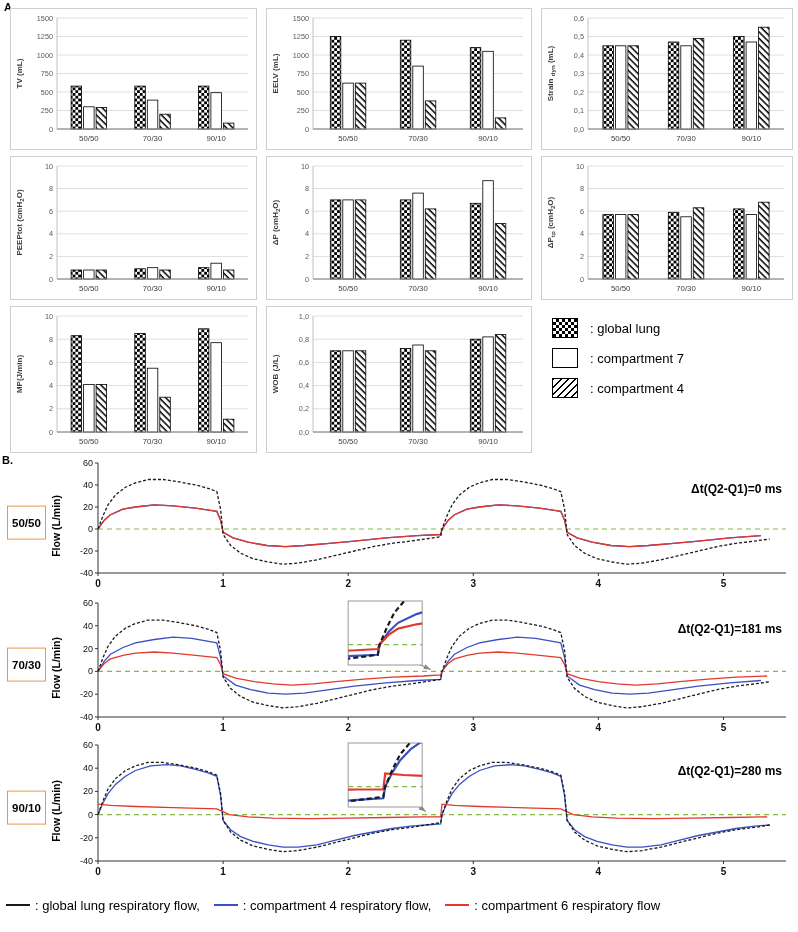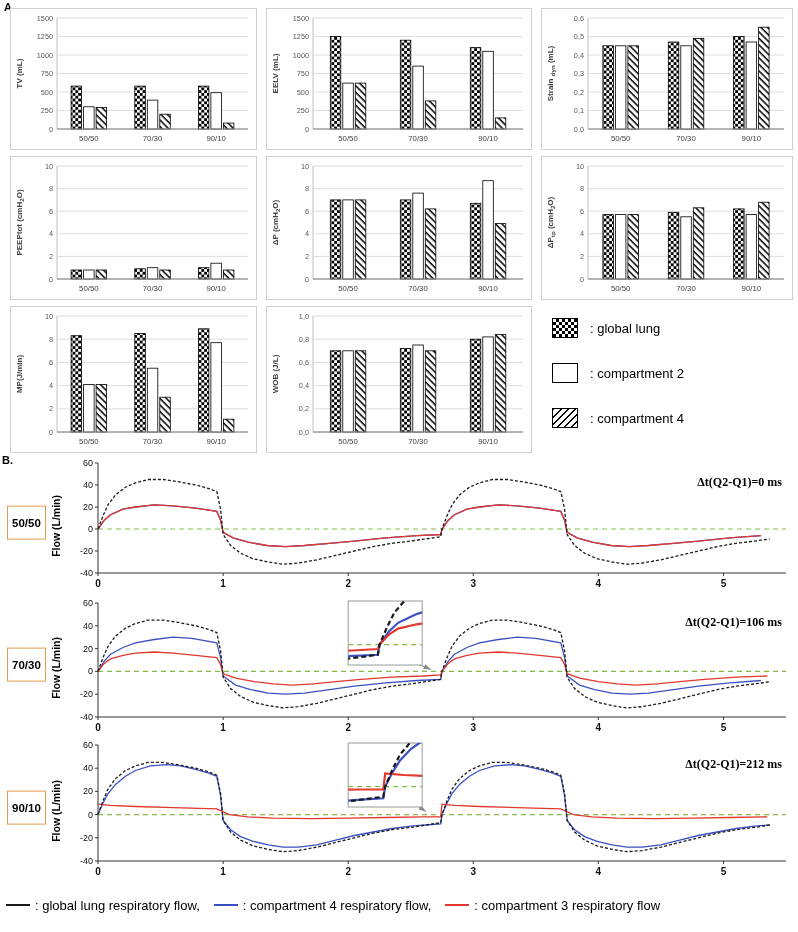--- a/index.html
+++ b/index.html
@@ -2,36 +2,36 @@
 <html><head>
 <meta charset="utf-8">
 <style>
   html,body{margin:0;padding:0;}
   body{width:798px;height:932px;position:relative;background:#fff;
        font-family:"Liberation Sans",sans-serif;color:#000;overflow:hidden;}
   .panel-label{position:absolute;font-weight:700;font-size:11px;}
   #labelA{left:4px;top:1px;}
   #labelB{left:2px;top:454px;}
   .a-cell{position:absolute;border:1px solid #cfcfcf;background:#fff;box-sizing:border-box;}
-  .a-legend{position:absolute;left:552px;top:318px;display:flex;flex-direction:column;gap:25px;text-align:center;}
+  .a-legend{position:absolute;left:552px;top:318px;display:flex;flex-direction:column;gap:10px;text-align:center;}
   .leg-item{display:flex;align-items:center;gap:12px;font-size:13px;}
   .swatch{width:26px;height:20px;border:1px solid #000;box-sizing:border-box;flex:0 0 auto;}
   .swatch.checker{background-image:conic-gradient(#000 0 25%,#fff 0 50%,#000 0 75%,#fff 0);background-size:6px 6px;}
   .swatch.plain{background:#fff;}
   .swatch.hatch{background:repeating-linear-gradient(135deg,#000 0 1.4px,#fff 1.4px 5px);}
   .b-row{position:absolute;left:0;width:798px;}
   .cond-box{position:absolute;left:7px;top:50%;transform:translateY(-60%);
             border:1.6px solid #e59a49;background:#fff;padding:10px 4px;
             font-weight:700;font-size:11.5px;}
   .flow-label{position:absolute;left:44px;top:0;bottom:0;width:24px;
               display:flex;align-items:center;justify-content:center;}
   .flow-label span{writing-mode:vertical-rl;transform:rotate(180deg);
                    font-weight:600;font-size:10.5px;white-space:nowrap;}
   .b-plot{position:absolute;left:70px;top:0;bottom:16px;width:726px;}
-  .b-annot{position:absolute;right:16px;top:17px;font-weight:700;font-size:12px;font-family:Liberation Serif, serif;}
+  .b-annot{position:absolute;right:16px;top:24px;font-weight:700;font-size:12px;}
   .b-legend{position:absolute;left:4px;top:898px;display:flex;align-items:center;font-size:13px;}
   .b-dash{display:inline-block;width:24px;border-top:2px solid #000;margin:0 5px 0 2px;transform:translateY(-1px);}
   .b-leg-label{margin-right:12px;}
   svg text{font-family:"Liberation Sans",sans-serif;}
 </style>
 </head>
 <body>
 
 <svg width="0" height="0" style="position:absolute">
   <defs>
@@ -288,21 +288,21 @@
       <text transform="translate(11 67) rotate(-90)" text-anchor="middle" font-size="8" font-weight="600" fill="#3f3f3f"><tspan font-size="8" dy="0">WOB (J/L)</tspan></text>
     </svg></div>
 
 <div class="a-legend">
   <div class="leg-item">
     <span class="swatch checker"></span>
     <span>: global lung</span>
   </div>
   <div class="leg-item">
     <span class="swatch plain"></span>
-    <span>: compartment 2</span>
+    <span>: compartment 7</span>
   </div>
   <div class="leg-item">
     <span class="swatch hatch"></span>
     <span>: compartment 4</span>
   </div>
 </div>
 
 <div class="panel-label" id="labelB">B.</div>
 
 <div class="b-row" style="top:458px;height:136px">
@@ -387,21 +387,21 @@
           <rect x="278.1818181818182" y="3" width="74" height="64"></rect>
         </clipPath>
         <rect x="278.1818181818182" y="3" width="74" height="64" fill="#fff" stroke="#9a9a9a" stroke-width="1"></rect>
         <g clip-path="url(#insclip9)">
           <line x1="278.1818181818182" x2="352.1818181818182" y1="46.63636363636364" y2="46.63636363636364" stroke="#85b946" stroke-width="1.4" stroke-dasharray="5 4"></line>
           <path d="M272.6,58.3L307.8,56.8L309.6,46.6L318.9,33.5L328.1,24.8L346.6,16.1L365.1,10.3" fill="none" stroke="#3a50c2" stroke-width="2.2"></path>
           <path d="M235.6,53.9L281.9,52.5L307.8,51.0L309.6,46.6L318.9,36.5L328.1,30.6L346.6,26.3L365.1,23.4" fill="none" stroke="#e2382e" stroke-width="2.2"></path>
           <path d="M235.6,65.5L263.4,62.6L285.6,59.7L307.8,56.8L309.6,46.6L317.0,29.2L324.4,14.6L335.5,1.5L350.3,-8.6L365.1,-14.5" fill="none" stroke="#1a1a1a" stroke-width="2.2" stroke-dasharray="5 3"></path>
         </g>
       </svg></div>
-  <div class="b-annot">Δt(Q2-Q1)=106 ms</div>
+  <div class="b-annot">Δt(Q2-Q1)=181 ms</div>
 </div>
 
 <div class="b-row" style="top:740px;height:142px">
   <div class="cond-box">90/10</div>
   <div class="flow-label">
     <span>Flow (L/min)</span>
   </div>
   <div class="b-plot"><svg width="726" height="142">
         <line x1="28" x2="28" y1="5" y2="121" stroke="#333" stroke-width="1"></line>
         <line x1="28" x2="716" y1="121" y2="121" stroke="#333" stroke-width="1"></line>
@@ -439,23 +439,23 @@
           <rect x="278.1818181818182" y="3" width="74" height="64"></rect>
         </clipPath>
         <rect x="278.1818181818182" y="3" width="74" height="64" fill="#fff" stroke="#9a9a9a" stroke-width="1"></rect>
         <g clip-path="url(#insclip10)">
           <line x1="278.1818181818182" x2="352.1818181818182" y1="46.63636363636364" y2="46.63636363636364" stroke="#85b946" stroke-width="1.4" stroke-dasharray="5 4"></line>
           <path d="M241.2,64.1L268.9,61.2L291.1,59.7L313.3,58.3L315.2,46.6L322.6,32.1L330.0,20.5L341.1,8.8L355.9,-1.4L370.7,-8.6" fill="none" stroke="#3a50c2" stroke-width="2.2"></path>
           <path d="M231.9,50.3L287.4,49.5L313.3,49.5L315.2,33.5L333.7,35.0L370.7,36.5" fill="none" stroke="#e2382e" stroke-width="2.2"></path>
           <path d="M241.2,65.5L268.9,62.6L291.1,59.7L313.3,56.8L315.2,46.6L322.6,29.2L330.0,14.6L341.1,1.5L355.9,-8.6L370.7,-14.5" fill="none" stroke="#1a1a1a" stroke-width="2.2" stroke-dasharray="5 3"></path>
         </g>
       </svg></div>
-  <div class="b-annot">Δt(Q2-Q1)=212 ms</div>
+  <div class="b-annot">Δt(Q2-Q1)=280 ms</div>
 </div>
 
 <div class="b-legend">
   <span class="b-dash" style="border-top-color: rgb(26, 26, 26);"></span>
   <span class="b-leg-label">: global lung respiratory flow,</span>
   <span class="b-dash" style="border-top-color: rgb(58, 80, 194);"></span>
   <span class="b-leg-label">: compartment 4 respiratory flow,</span>
   <span class="b-dash" style="border-top-color: rgb(226, 56, 46);"></span>
-  <span class="b-leg-label">: compartment 3 respiratory flow</span>
+  <span class="b-leg-label">: compartment 6 respiratory flow</span>
 </div>
 
 </body></html>

